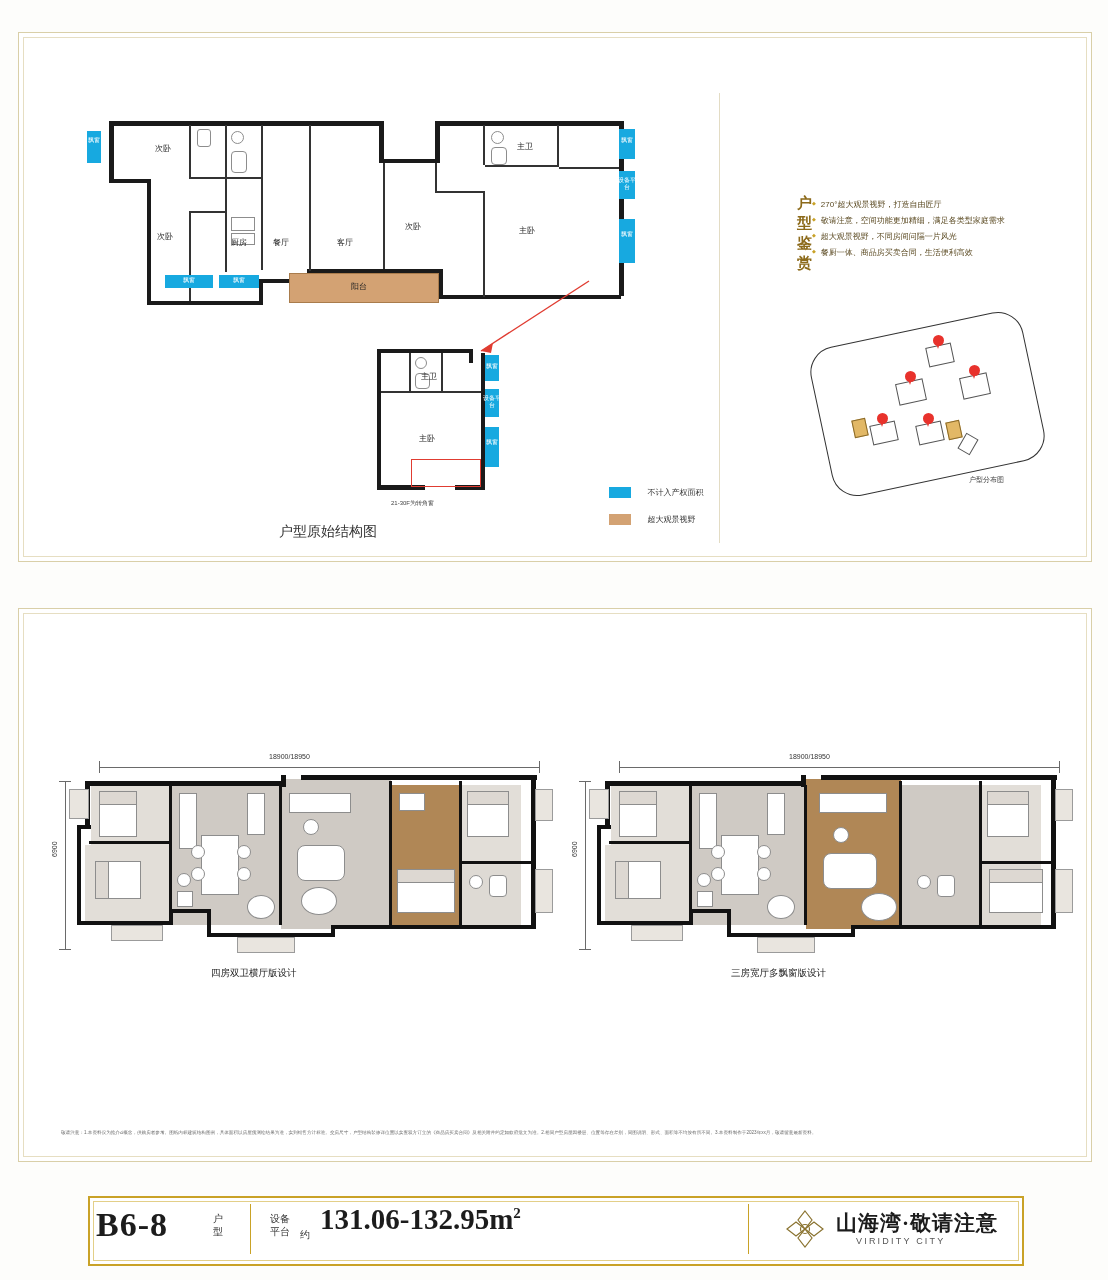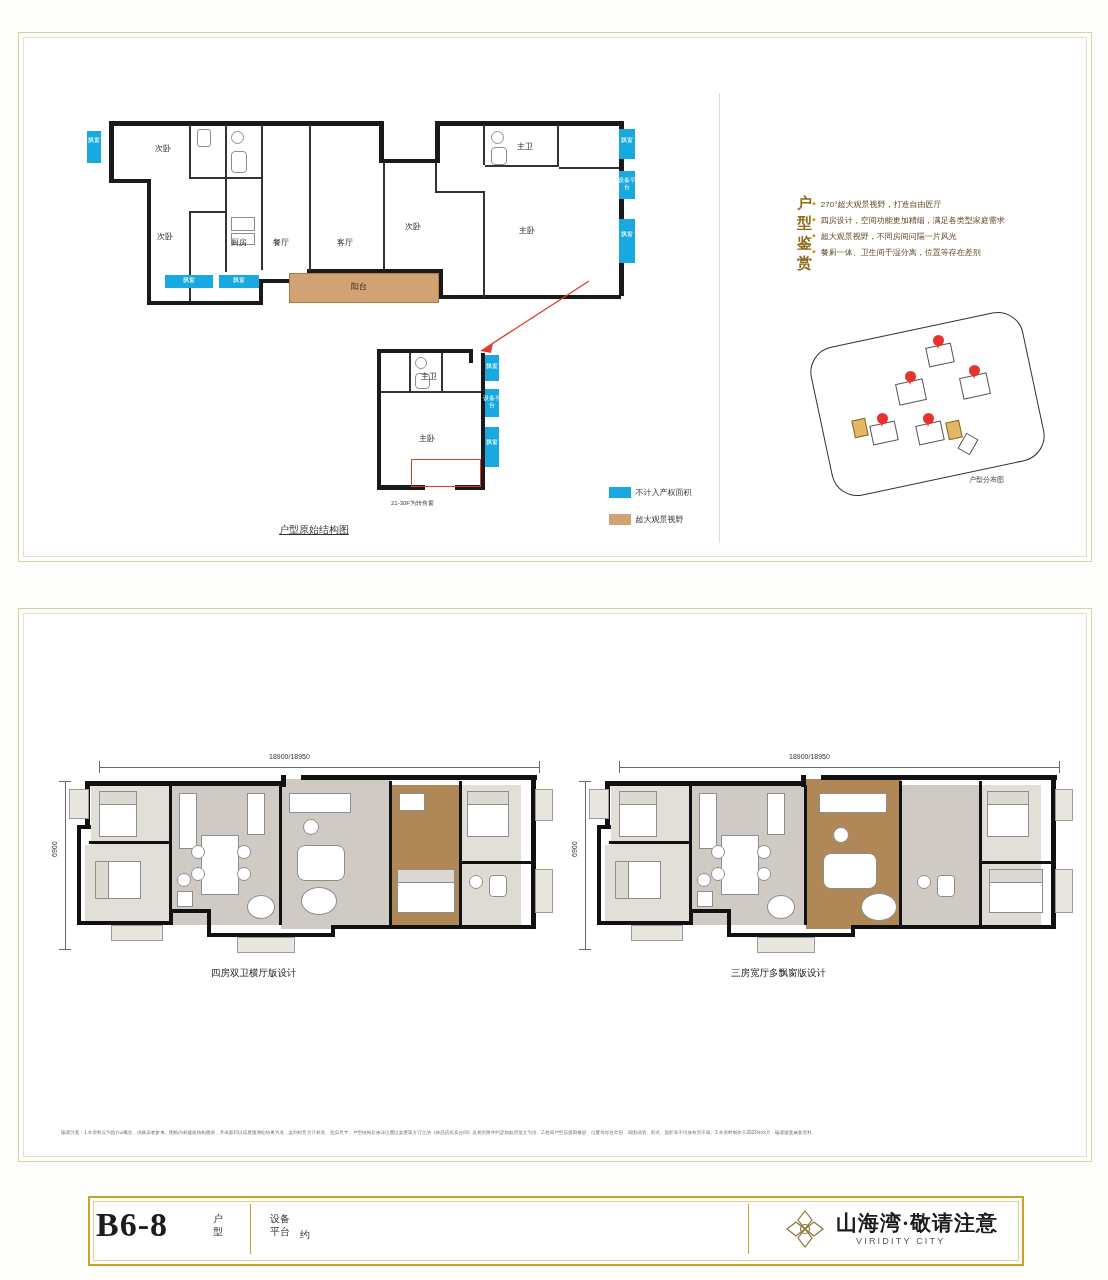--- a/index.html
+++ b/index.html
@@ -10,35 +10,35 @@
   .panel{position:absolute;background:#ffffff;border:1px solid #d9cfa8;}
   .panel-inner{position:absolute;inset:4px;border:1px solid #e6dec2;}
 
   #panel-top{left:18px;top:32px;width:1072px;height:528px;}
   #panel-mid{left:18px;top:608px;width:1072px;height:552px;}
   #panel-bottom{left:88px;top:1196px;width:932px;height:66px;border:2px solid #c9a227;background:#fff;}
   #panel-bottom .panel-inner{inset:3px;border:1px solid #e3cf88;}
 
   
   .abs{position:absolute;}
-  .ttl{font-size:10px;color:#333;text-decoration:underline;}
+  .ttl{font-size:14px;color:#333;}
   .tiny{font-size:7px;color:#444;}
 
   
   #plan-top{position:absolute;left:60px;top:58px;width:600px;height:260px;}
   .wall{position:absolute;background:#1a1a1a;}
   .wall-thin{position:absolute;background:#333;}
   .rlabel{position:absolute;font-size:8px;color:#222;white-space:nowrap;}
   .blue{position:absolute;background:#17a9e0;}
   .bluelabel{position:absolute;font-size:6px;color:#fff;line-height:1;text-align:center;}
   .tan{position:absolute;background:#d3a273;border:1px solid #a97c4c;}
 
   
   .legend-sw{width:22px;height:11px;display:inline-block;vertical-align:middle;}
-  .legend-tx{font-size:8px;color:#333;margin-left:0;vertical-align:middle;}
+  .legend-tx{font-size:8px;color:#333;margin-left:12px;vertical-align:middle;}
 
   
   #right-col{position:absolute;left:760px;top:150px;width:300px;height:330px;}
   .vtitle{position:absolute;left:18px;top:10px;width:20px;font-size:15px;font-weight:bold;color:#8c6a1a;line-height:20px;letter-spacing:1px;}
   .bullets{position:absolute;left:33px;top:14px;width:240px;}
   .bullet{font-size:8px;color:#5b4a22;line-height:16px;white-space:nowrap;}
   .bullet:before{content:"◆";font-size:5px;color:#c9a227;margin-right:5px;position:relative;top:-2px;}
 
   
   #sitemap{position:absolute;left:30px;top:140px;width:250px;height:180px;}
@@ -197,23 +197,23 @@
         <span class="legend-tx">超大观景视野</span>
       </div>
     </div>
 
     <div class="abs" style="left:700px;top:60px;width:1px;height:450px;background:#e3dcc4;"></div>
 
     <div id="right-col">
       <div class="vtitle">户<br>型<br>鉴<br>赏</div>
       <div class="bullets">
         <div class="bullet">270°超大观景视野，打造自由匠厅</div>
-        <div class="bullet">四房设计，空间功能更加精细，满足各类型家庭需求</div>
+        <div class="bullet">敬请注意，空间功能更加精细，满足各类型家庭需求</div>
         <div class="bullet">超大观景视野，不同房间问隔一片风光</div>
-        <div class="bullet">餐厨一体、卫生间干湿分离，位置等存在差别</div>
+        <div class="bullet">餐厨一体、商品房买卖合同，生活便利高效</div>
       </div>
 
       <div id="sitemap">
         <div class="site-shape"></div>
         <div class="blk" style="left:118px;top:22px;width:24px;height:18px;transform:rotate(-12deg);"></div>
         <div class="blk" style="left:88px;top:58px;width:26px;height:20px;transform:rotate(-12deg);"></div>
         <div class="blk" style="left:152px;top:52px;width:26px;height:20px;transform:rotate(-12deg);"></div>
         <div class="blk" style="left:62px;top:100px;width:24px;height:18px;transform:rotate(-12deg);"></div>
         <div class="blk" style="left:108px;top:100px;width:24px;height:18px;transform:rotate(-12deg);"></div>
         <div class="blk-y" style="left:44px;top:96px;width:12px;height:16px;transform:rotate(-12deg);"></div>
@@ -407,20 +407,23 @@
   </div>
 
   <div class="panel" id="panel-bottom">
     <div class="panel-inner"></div>
   </div>
   <div class="bb-code">B6-8</div>
   <div class="bb-huxing">户型</div>
   <div class="bb-div1"></div>
   <div class="bb-area-lab">设备平台</div>
   <div class="bb-yue">约</div>
+  <div class="bb-area">
+    <span>131.06-132.95m</span><span class="bb-sup">2</span>
+  </div>
   <div class="bb-div2"></div>
   <svg class="bb-logo" viewBox="0 0 46 46">
     <g fill="none" stroke="#8a7330" stroke-width="1.2">
       <path d="M23 5 L30 14 L23 23 L16 14 Z"></path>
       <path d="M23 23 L30 32 L23 41 L16 32 Z"></path>
       <path d="M5 23 L14 16 L23 23 L14 30 Z"></path>
       <path d="M23 23 L32 16 L41 23 L32 30 Z"></path>
       <circle cx="23" cy="23" r="4.5"></circle>
     </g>
   </svg>

